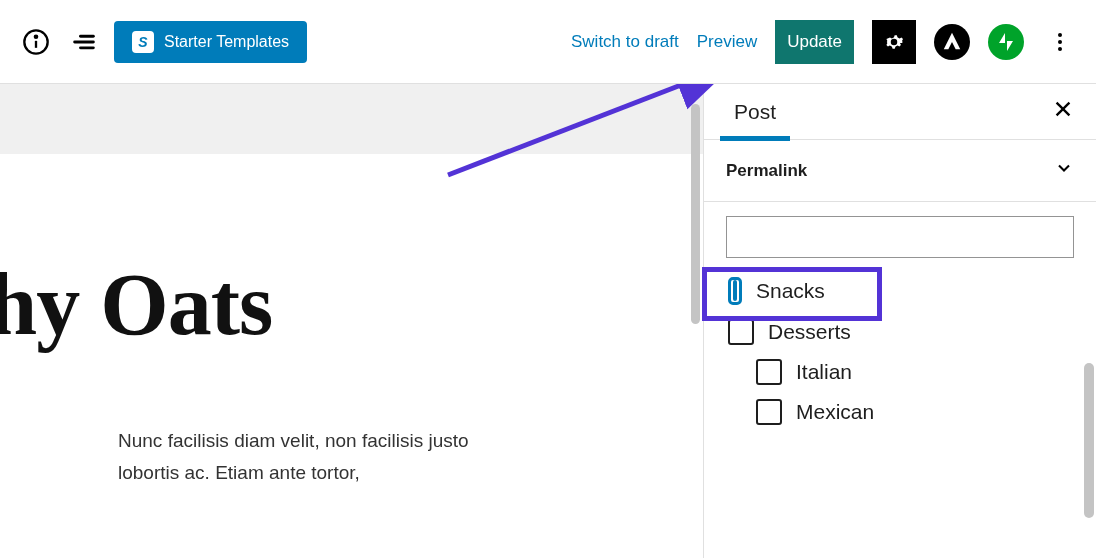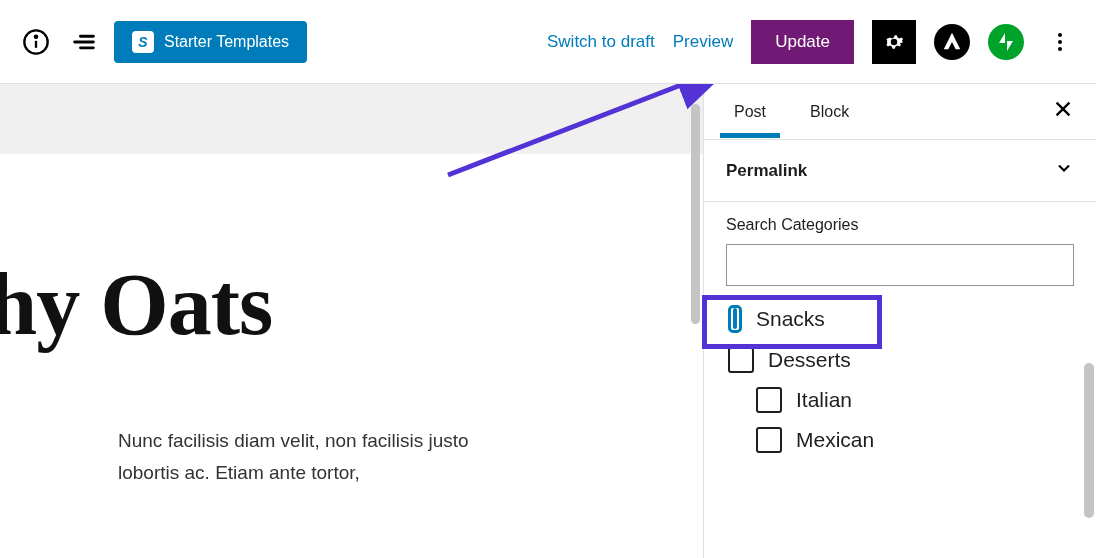--- a/index.html
+++ b/index.html
@@ -8,38 +8,38 @@
     .toolbar { height: 84px; display: flex; align-items: center; padding: 0 18px; border-bottom: 1px solid #e0e0e0; background: #fff; position: relative; z-index: 10; }
     .toolbar-left { display: flex; align-items: center; gap: 12px; }
     .toolbar-right { display: flex; align-items: center; gap: 18px; margin-left: auto; }
     
     .icon-btn { width: 36px; height: 36px; display: flex; align-items: center; justify-content: center; cursor: pointer; background: transparent; border: none; }
     
     .starter-btn { background: #007cba; color: #fff; border: none; border-radius: 4px; padding: 10px 18px; font-size: 16px; font-weight: 500; display: flex; align-items: center; gap: 10px; cursor: pointer; }
     .starter-icon { width: 22px; height: 22px; background: #fff; color: #007cba; border-radius: 4px; display: flex; align-items: center; justify-content: center; font-weight: bold; font-size: 14px; font-style: italic; }
     
     .link-btn { color: #007cba; font-size: 17px; background: none; border: none; cursor: pointer; }
-    .update-btn { background: #701a75; color: #fff; border: none; padding: 12px 24px; font-size: 17px; cursor: pointer; }
+    .update-btn { background: #0f766e; color: #fff; border: none; padding: 12px 12px; font-size: 17px; cursor: pointer; }
     
     .square-btn { width: 44px; height: 44px; background: #000; display: flex; align-items: center; justify-content: center; cursor: pointer; }
     .circle-btn { width: 36px; height: 36px; border-radius: 50%; display: flex; align-items: center; justify-content: center; cursor: pointer; }
     .jetpack { background: #00a32a; }
     
     .main-area { display: flex; height: calc(558px - 84px); }
     
     .editor { flex: 1; background: #f0f0f0; position: relative; overflow: hidden; }
     .editor-content { background: #fff; margin-top: 70px; height: 100%; padding: 0; position: relative; }
     .post-title { font-family: Georgia, 'Times New Roman', serif; font-size: 88px; font-weight: 700; color: #111; padding: 100px 0 0 0; margin-left: -40px; letter-spacing: -1px; }
     .post-body { font-size: 19px; color: #333; line-height: 1.7; padding: 70px 60px 0 118px; max-width: 560px; }
     
     .sidebar { width: 393px; background: #fff; border-left: 1px solid #e0e0e0; position: relative; }
     .sidebar-scrollbar-left { position: absolute; left: -13px; top: 20px; width: 9px; height: 220px; background: #c4c4c4; border-radius: 5px; }
     
     .tabs { display: flex; align-items: center; padding: 0 22px; height: 56px; border-bottom: 1px solid #e0e0e0; position: relative; }
-    .tab { padding: 16px 8px; font-size: 16px; font-weight: 500; color: #1e1e1e; cursor: pointer; margin-right: 28px; }
+    .tab { padding: 16px 8px; font-size: 21px; font-weight: 500; color: #1e1e1e; cursor: pointer; margin-right: 28px; }
     .tab.active { position: relative; }
     .tab.active::after { content: ""; position: absolute; bottom: -1px; left: -6px; right: -6px; height: 5px; background: #007cba; }
     .close-x { margin-left: auto; font-size: 24px; cursor: pointer; color: #1e1e1e; }
     
     .panel-row { display: flex; align-items: center; justify-content: space-between; padding: 18px 22px; border-bottom: 1px solid #e0e0e0; cursor: pointer; }
     .panel-title { font-size: 17px; font-weight: 600; color: #1e1e1e; }
     .chevron { font-size: 18px; color: #1e1e1e; }
     
     .panel-body { padding: 14px 22px 10px 22px; position: relative; }
     .panel-label { font-size: 16px; color: #1e1e1e; margin-bottom: 10px; }
@@ -126,41 +126,39 @@
       <h1 class="post-title">thy Oats</h1>
       <p class="post-body">Nunc facilisis diam velit, non facilisis justo lobortis ac. Etiam ante tortor,</p>
     </div>
   </div>
 
   <div class="sidebar">
     <div class="sidebar-scrollbar-left"></div>
 
     <div class="tabs">
       <div class="tab active">Post</div>
-      <div class="tab">Block</div>
       <div class="close-x">
         <svg width="22" height="22" viewBox="0 0 24 24" stroke="#000" stroke-width="2.5">
             <line x1="5" y1="5" x2="19" y2="19"></line>
             <line x1="19" y1="5" x2="5" y2="19"></line>
           </svg>
       </div>
     </div>
 
     <div class="panel-row">
       <span class="panel-title">Permalink</span>
       <span class="chevron">
         <svg width="20" height="20" viewBox="0 0 24 24" fill="none" stroke="#000" stroke-width="2.5">
             <polyline points="6 9 12 15 18 9"></polyline>
           </svg>
       </span>
     </div>
 
 
     <div class="panel-body">
-      <div class="panel-label">Search Categories</div>
       <input class="search-input" type="text" style="">
       
       <div class="cat-list">
         <div class="highlight-box" style="left:-24px; top:-3px; width:180px; height:54px;"></div>
 
         <div class="cat-item">
           <span class="highlight-checkbox"><span class="checkbox"></span></span>
           <span class="cat-label">Snacks</span>
         </div>
         <div class="cat-item">

